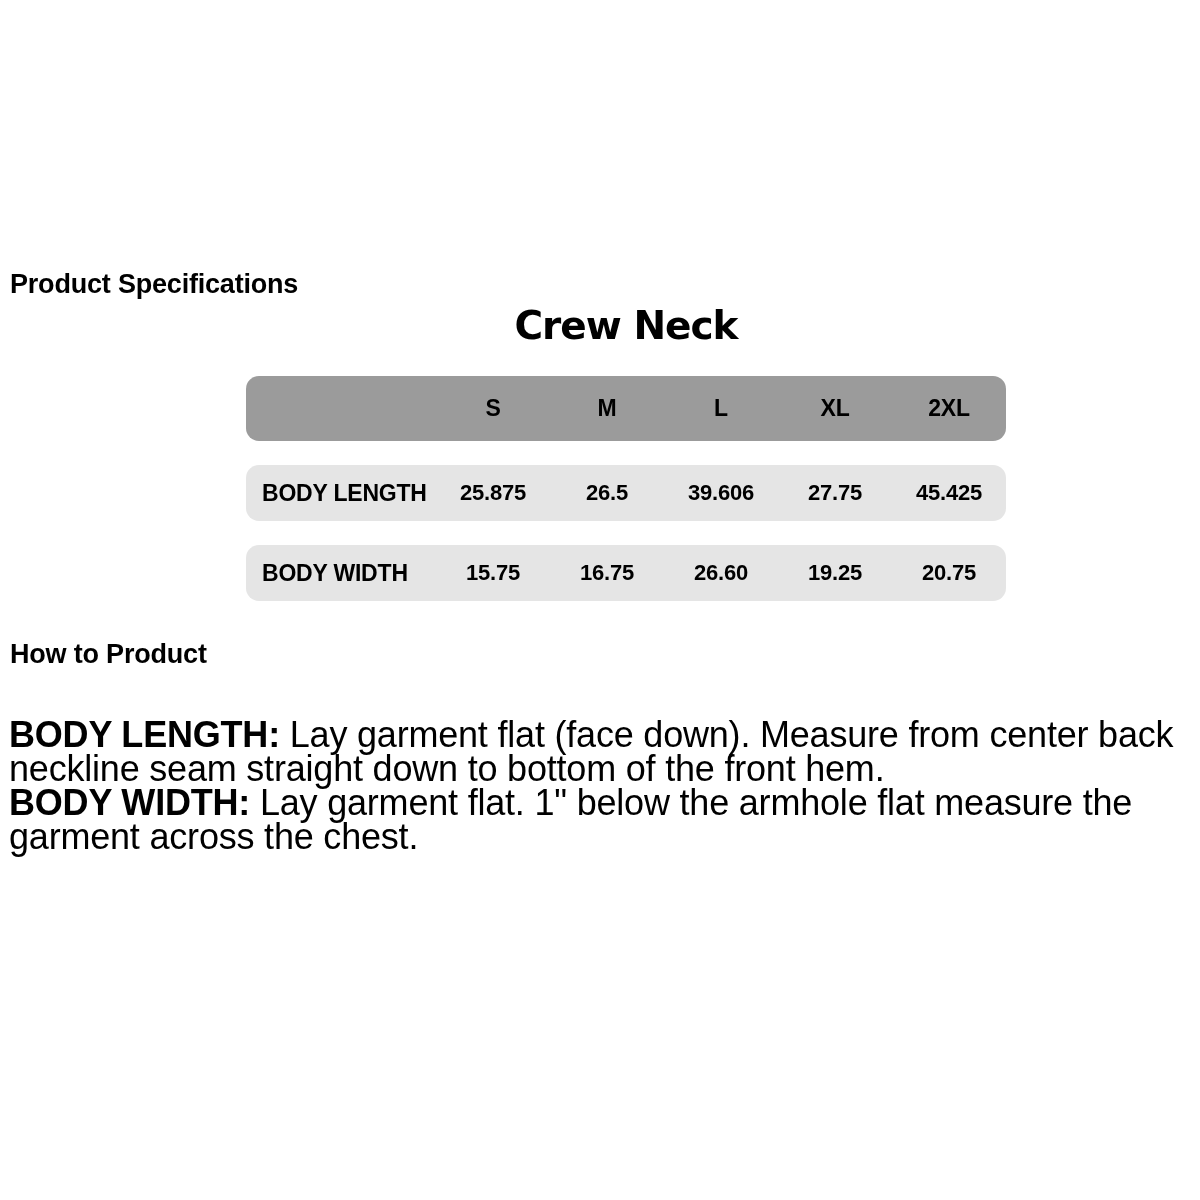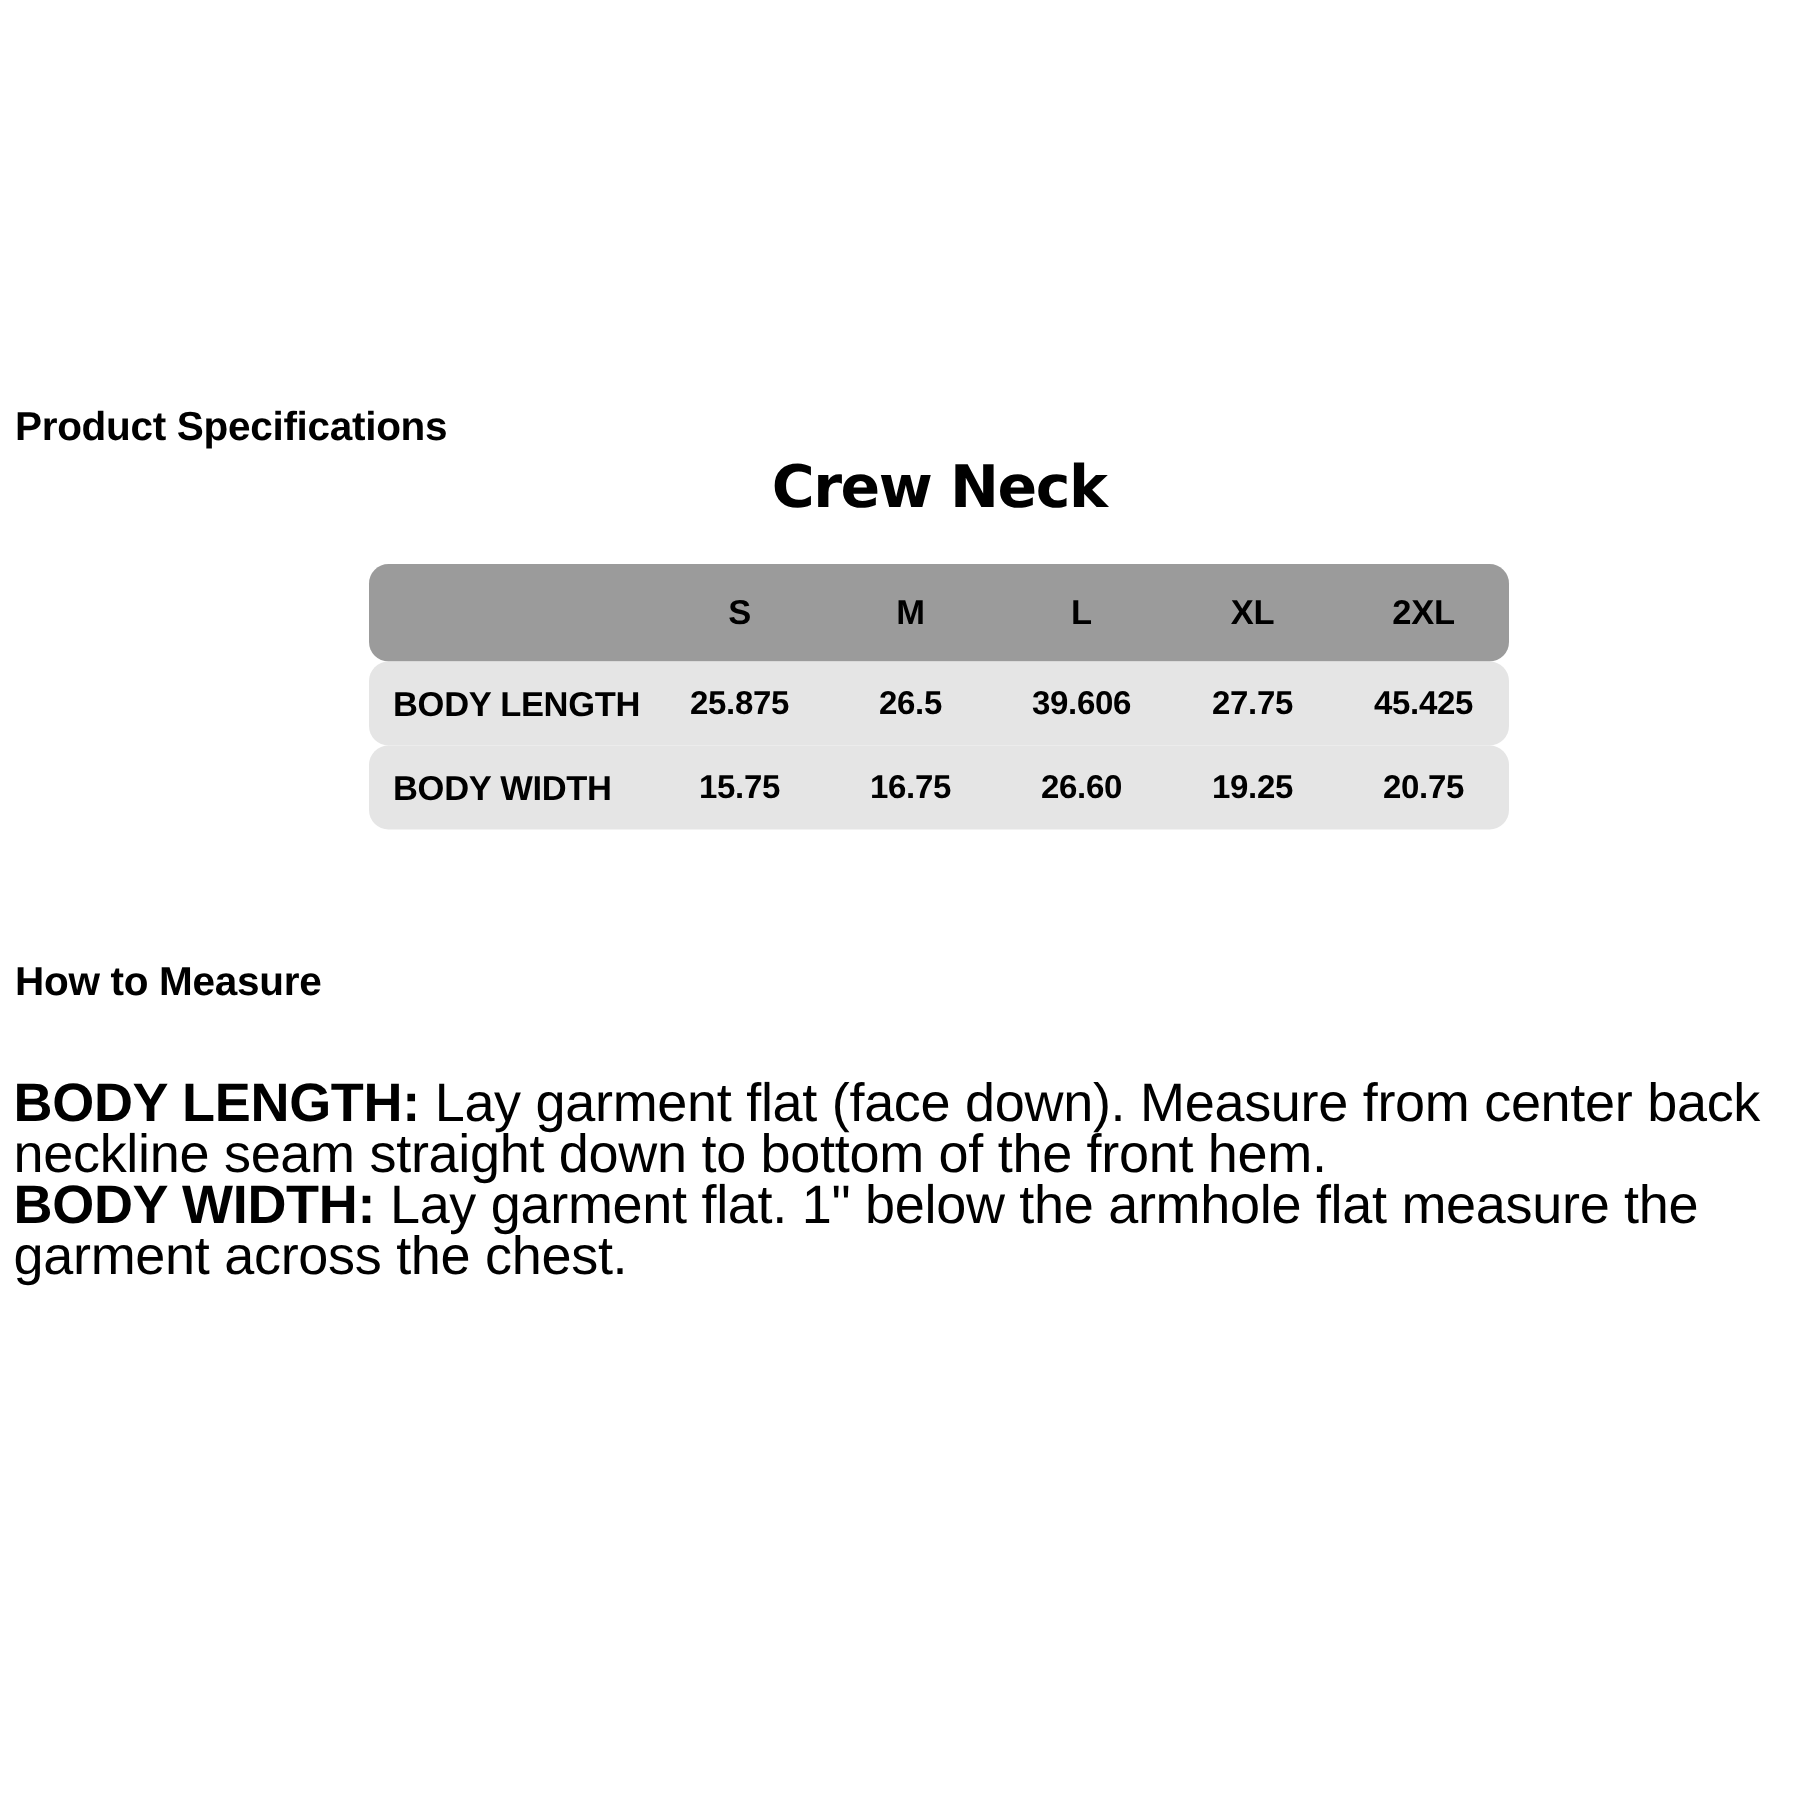--- a/index.html
+++ b/index.html
@@ -50,20 +50,21 @@
     align-items: center;
     width: 100%;
   }
   .trow.header {
     height: 65px;
     background: var(--header-bg, #9b9b9b);
   }
   .trow.body {
     height: 56px;
     background: var(--row-bg, #e5e5e5);
+    margin-top: 24px;
   }
   .cell {
     flex: 0 0 114px;
     width: 114px;
     text-align: center;
     font-weight: bold;
     font-size: 22px;
     letter-spacing: -0.2px;
     color: var(--text, #000);
   }
@@ -123,20 +124,20 @@
       <div class="cell label-cell">BODY WIDTH</div>
       <div class="cell">15.75</div>
       <div class="cell">16.75</div>
       <div class="cell">26.60</div>
       <div class="cell">19.25</div>
       <div class="cell">20.75</div>
     </div>
 
   </div>
 
-  <h2 class="section-heading heading-how-to-measure">How to Measure</h2>
+  <h2 class="section-heading heading-how-to-measure">How to Product</h2>
 
   <div class="instructions">
     <p><strong>BODY LENGTH:</strong> <span>Lay garment flat (face down). Measure from center back neckline seam straight down to bottom of the front hem.</span></p>
     <p><strong>BODY WIDTH:</strong> <span>Lay garment flat. 1" below the armhole flat measure the garment across the chest.</span></p>
   </div>
 
 </div>
 
 </body></html>

